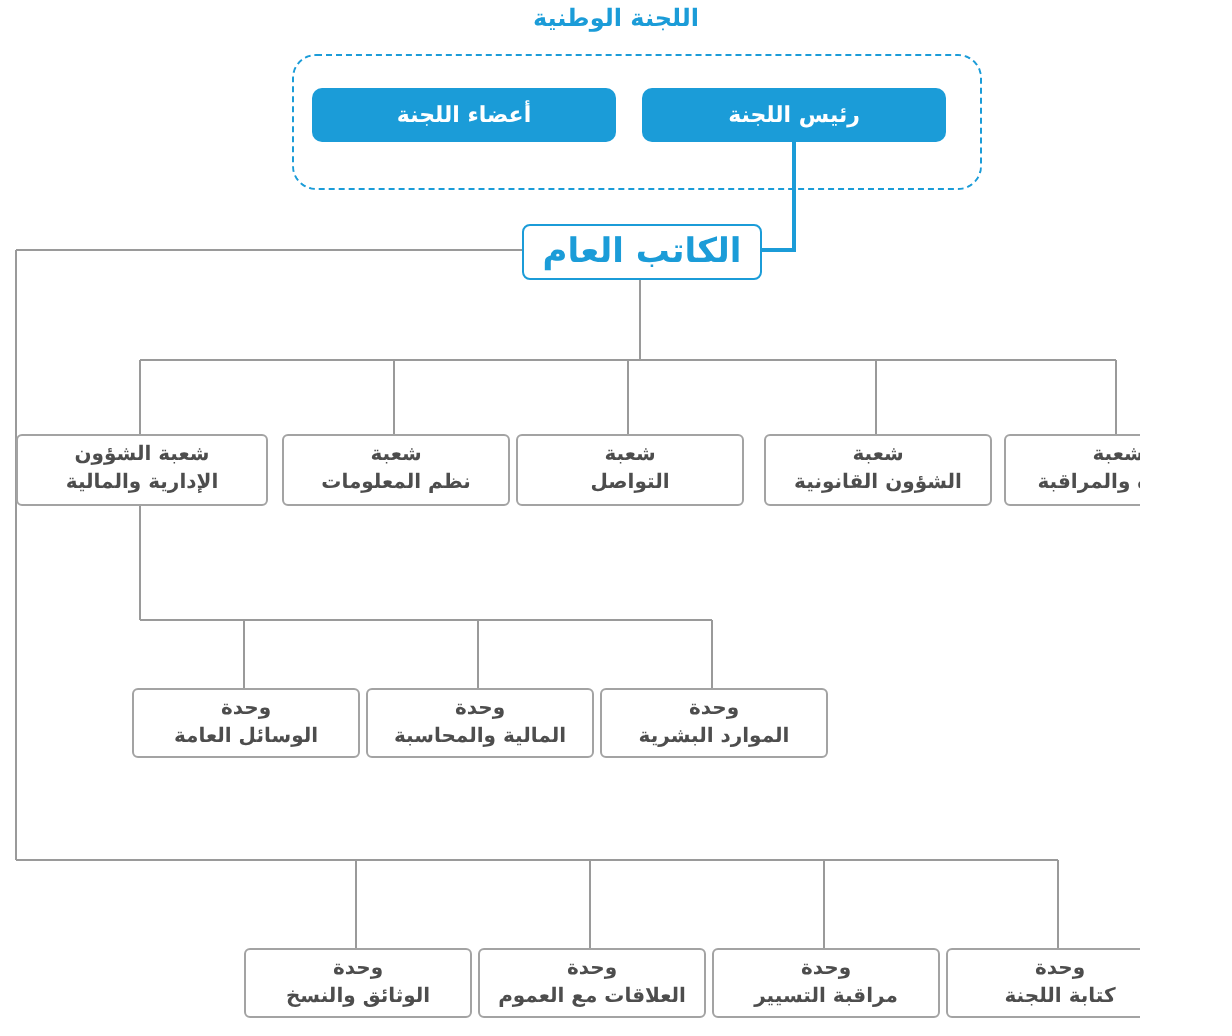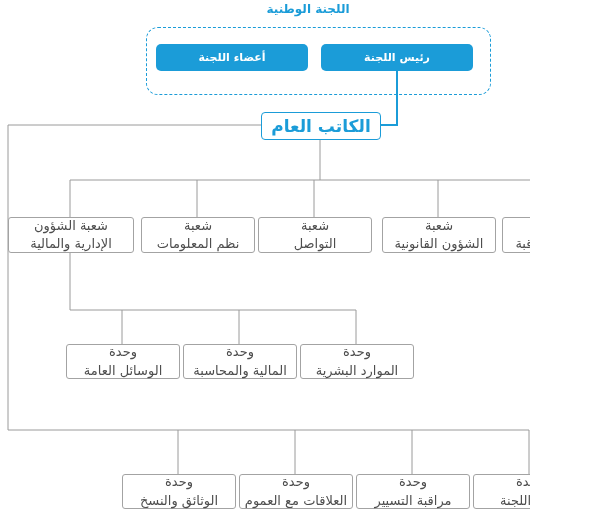--- a/index.html
+++ b/index.html
@@ -1,30 +1,30 @@
 <!DOCTYPE html>
 <html lang="ar"><head>
 <meta charset="utf-8">
 <style>
   html,body{margin:0;padding:0;background:#ffffff;}
   body{font-family:"DejaVu Sans", sans-serif;}
-  .canvas{position:relative;width:530px;height:518px;background:#ffffff;overflow:hidden;}
+  .canvas{position:relative;width:530px;height:518px;background:#ffffff;overflow:hidden;padding-left:40px;}
   .lines{position:absolute;left:0;top:0;width:616px;height:518px;pointer-events:none;}
   .title{position:absolute;left:0;top:2px;width:616px;text-align:center;
          color:#1b9cd8;font-weight:bold;font-size:12px;direction:rtl;}
   .dashed-group{position:absolute;border:1.5px dashed #1b9cd8;border-radius:12px;background:transparent;}
   .pill{position:absolute;background:#1b9cd8;color:#ffffff;font-weight:bold;font-size:11px;
         border-radius:5px;display:flex;align-items:center;justify-content:center;
         direction:rtl;text-align:center;}
   .secretary{position:absolute;background:#ffffff;border:1.5px solid #1b9cd8;border-radius:4px;
         color:#1b9cd8;font-weight:bold;font-size:17px;display:flex;align-items:center;
         justify-content:center;direction:rtl;text-align:center;}
   .node{position:absolute;background:#ffffff;border:1px solid #a3a3a3;border-radius:3px;
-        color:#4d4d4d;font-size:13px;line-height:1.4;display:flex;align-items:center;
-        justify-content:center;white-space:pre-line;direction:rtl;text-align:center;}
+        color:#4d4d4d;font-size:10px;line-height:1.4;display:flex;align-items:center;
+        justify-content:center;white-space:pre-line;direction:rtl;text-align:center;font-weight:bold;}
 </style>
 </head>
 <body>
 
 <div class="canvas">
 
   <svg class="lines" width="616" height="518" viewBox="0 0 616 518" xmlns="http://www.w3.org/2000/svg">
     <g stroke="#9a9a9a" stroke-width="1" fill="none">
       <line x1="320" y1="138" x2="320" y2="180"></line>
       <line x1="70" y1="180" x2="558" y2="180"></line>

